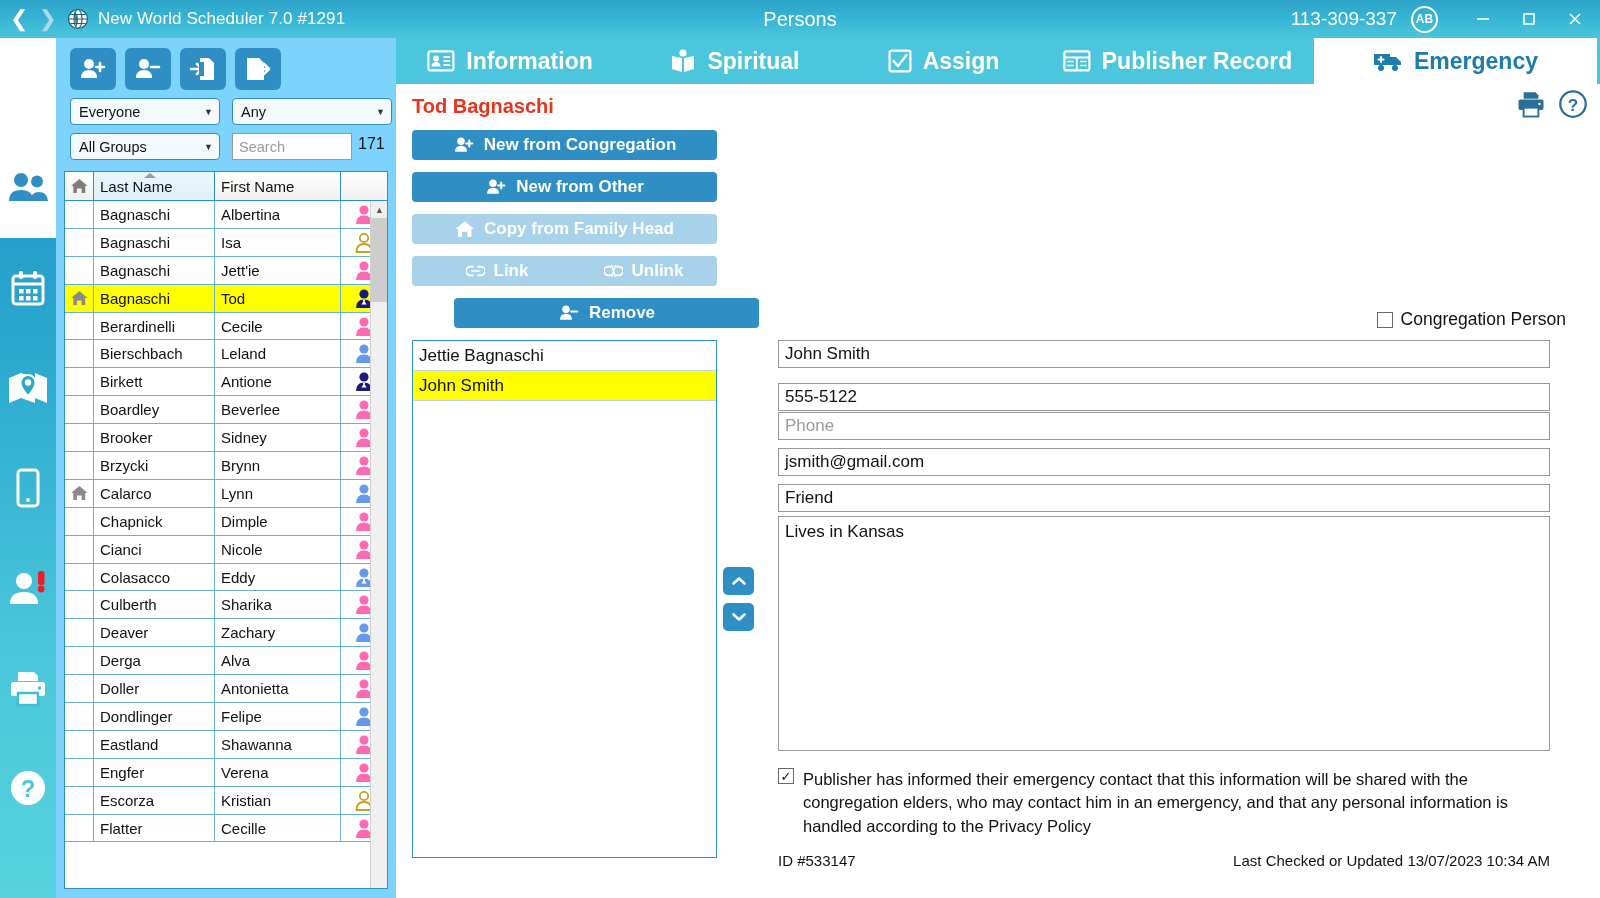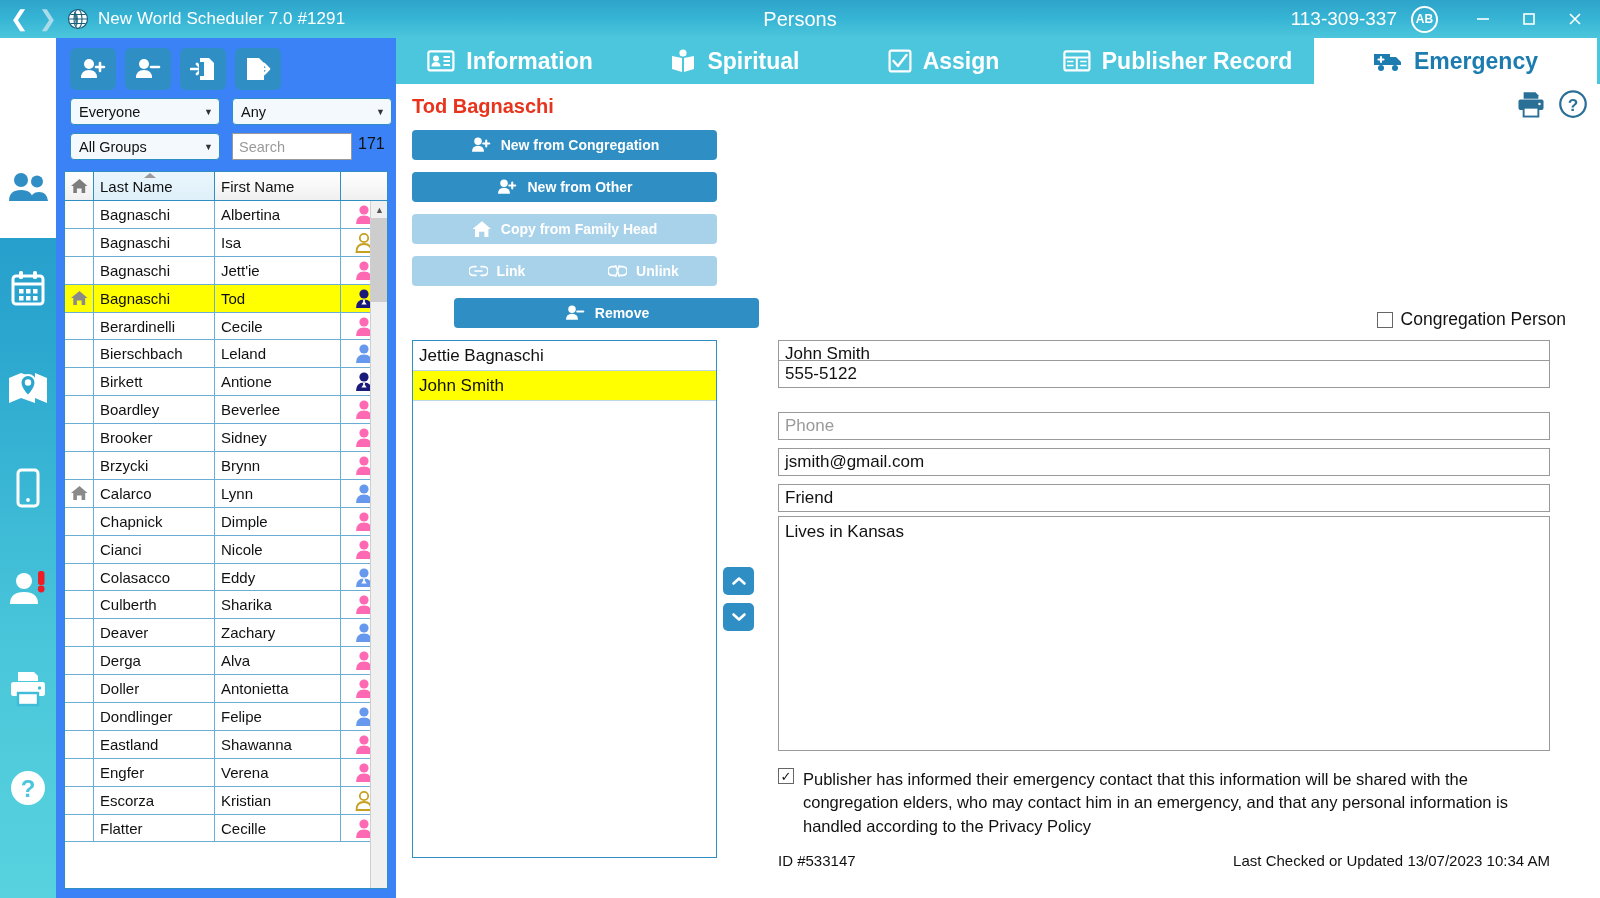--- a/index.html
+++ b/index.html
@@ -65,21 +65,21 @@
   .sb-item {
     width: 56px; height: 100px; display:flex; align-items:center; justify-content:center;
     position: relative; cursor: pointer;
   }
   .sb-item.active { background: #ffffff; }
   .sb-item svg { display:block; }
 
   
   .leftpanel {
     position: absolute; left: 56px; top: 38px; width: 340px; height: 860px;
-    background: #3b82f6;
+    background: #7dd3fc;
   }
   .toolrow { position:absolute; left: 14px; top: 10px; display:flex; gap: 9px; }
   .toolbtn {
     width: 46px; height: 42px; border-radius: 6px; background: #2f8ec4;
     display:flex; align-items:center; justify-content:center; cursor: pointer;
   }
   .toolbtn svg { display:block; }
 
   .ctl-dd {
     position: absolute; height: 27px; border: 1px solid #2f8ec4; border-radius: 4px;
@@ -165,21 +165,21 @@
   }
   .topicons div { cursor: pointer; }
 
   .person-name {
     position: absolute; left: 16px; top: 11px;
     font-size: 20px; font-weight: 700; color: #e8341c;
   }
 
   .actbtn {
     position: absolute; height: 30px; border-radius: 4px; background: #2f8ec4;
-    color: #ffffff; font-size: 14px; font-weight: 700;
+    color: #ffffff; font-size: 17px; font-weight: 700;
     display:flex; align-items:center; justify-content:center; gap: 9px;
     cursor: pointer; user-select:none;
   }
   .actbtn.disabled { background: #a8d2ea; cursor: default; }
   .actbtn svg { display:block; }
 
   .contactlist {
     position: absolute; left: 16px; top: 256px; width: 305px; height: 518px;
     border: 1px solid #2f8ec4; background: #ffffff; overflow: hidden;
   }
@@ -829,21 +829,21 @@
 
     <div class="formarea">
       <div class="chk-row">
         <span class="cbox"></span>
         <span>Congregation Person</span>
       </div>
 
       <div class="fld" style="top:256px;">
         <span>John Smith</span>
       </div>
-      <div class="fld" style="top:276px;">
+      <div class="fld" style="top:299px;">
         <span>555-5122</span>
       </div>
       <div class="fld ph" style="top:328px;">
         <span>Phone</span>
       </div>
       <div class="fld" style="top:364px;">
         <span>jsmith@gmail.com</span>
       </div>
       <div class="fld" style="top:400px;">
         <span>Friend</span>

